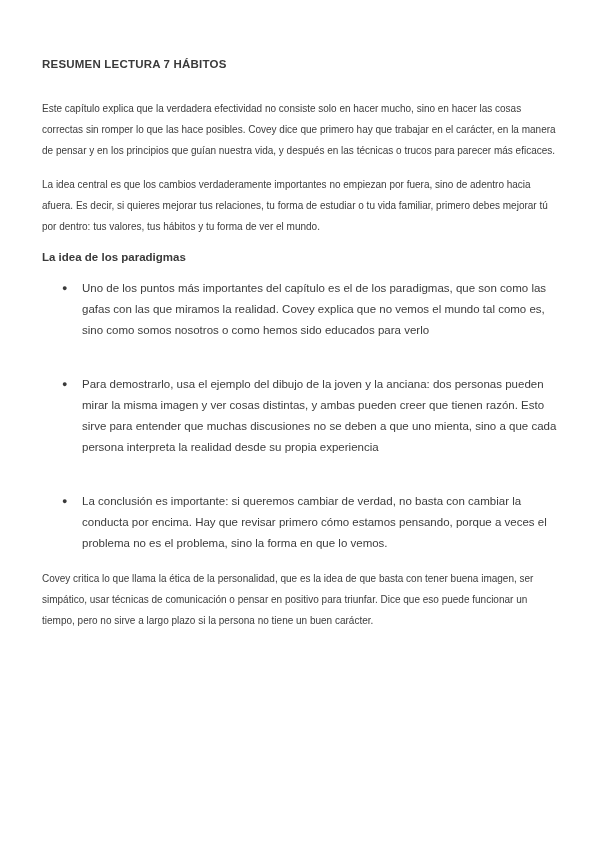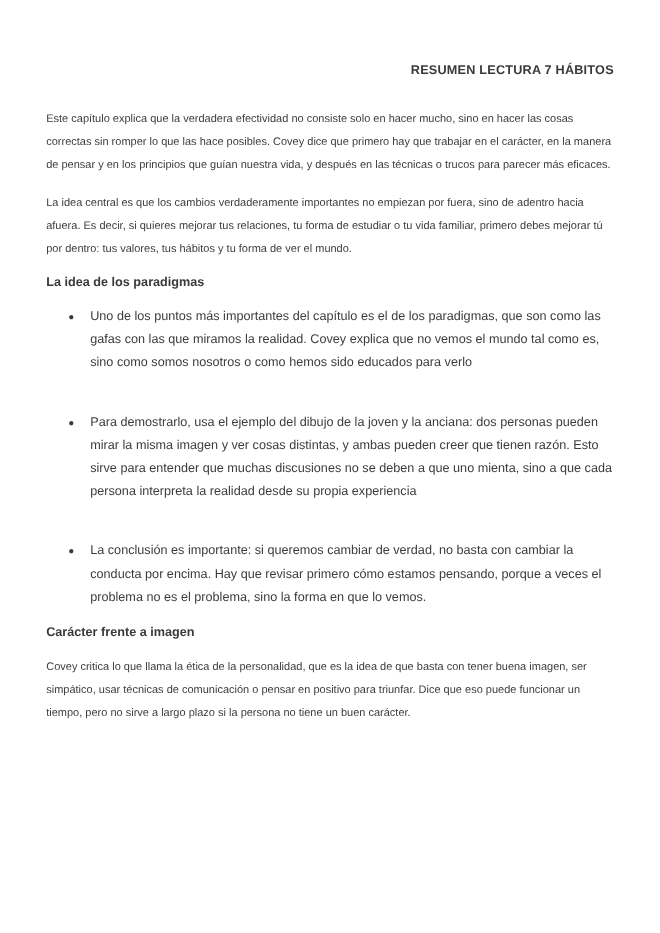--- a/index.html
+++ b/index.html
@@ -15,21 +15,21 @@
     overflow: hidden;
   }
   .page {
     box-sizing: border-box;
     width: 600px;
     height: 848px;
     padding: 56px 42px 0 42px;
     background: #ffffff;
   }
   .doc-title {
-    text-align: right;
+    text-align: left;
     font-weight: bold;
     font-size: 11.5px;
     line-height: 16px;
     color: #3a3a3a;
     margin: 0 0 26px 0;
     letter-spacing: 0.2px;
   }
   .heading {
     font-weight: bold;
     font-size: 11.5px;
@@ -92,17 +92,16 @@
         <span>Para demostrarlo, usa el ejemplo del dibujo de la joven y la anciana: dos personas pueden mirar la misma imagen y ver cosas distintas, y ambas pueden creer que tienen razón. Esto sirve para entender que muchas discusiones no se deben a que uno mienta, sino a que cada persona interpreta la realidad desde su propia experiencia</span>
       </li>
       <li>
         <span class="bullet-dot">●</span>
         <span>La conclusión es importante: si queremos cambiar de verdad, no basta con cambiar la conducta por encima. Hay que revisar primero cómo estamos pensando, porque a veces el problema no es el problema, sino la forma en que lo vemos.</span>
       </li>
     </ul>
   </div>
 
   <div>
-    <div class="heading">Carácter frente a imagen</div>
     <p class="para">Covey critica lo que llama la ética de la personalidad, que es la idea de que basta con tener buena imagen, ser simpático, usar técnicas de comunicación o pensar en positivo para triunfar. Dice que eso puede funcionar un tiempo, pero no sirve a largo plazo si la persona no tiene un buen carácter.</p>
   </div>
 
 </div>
 
 </body></html>

